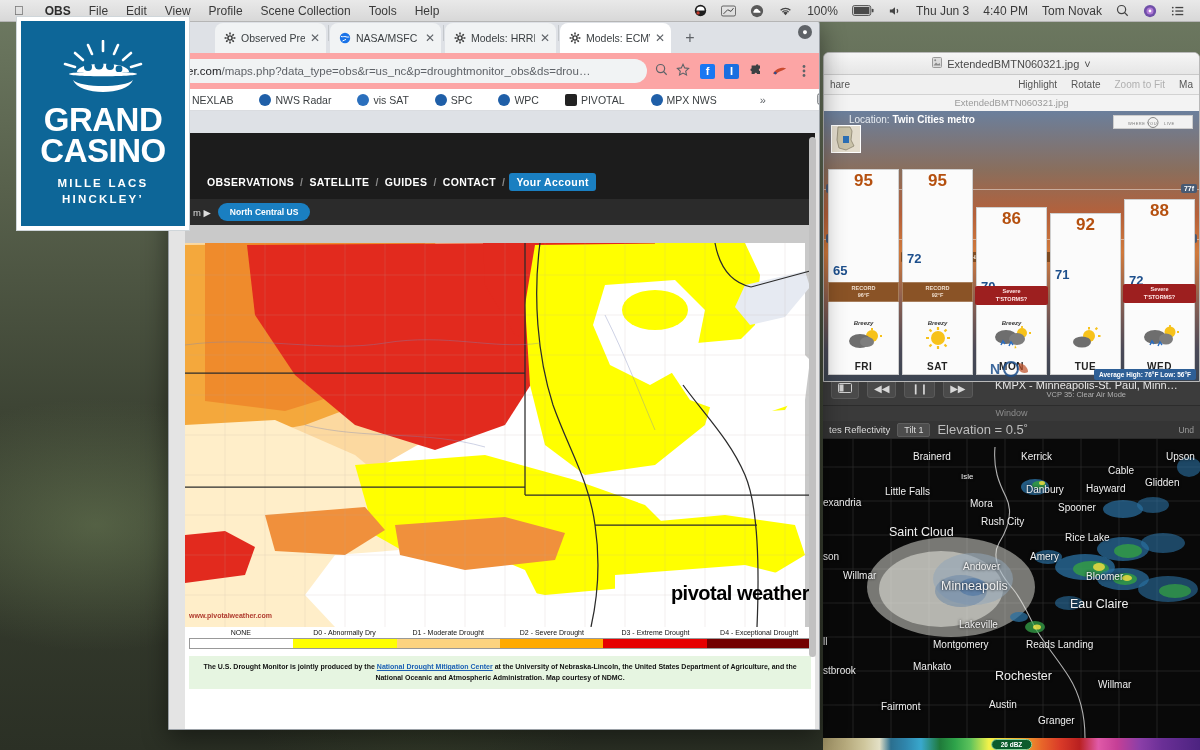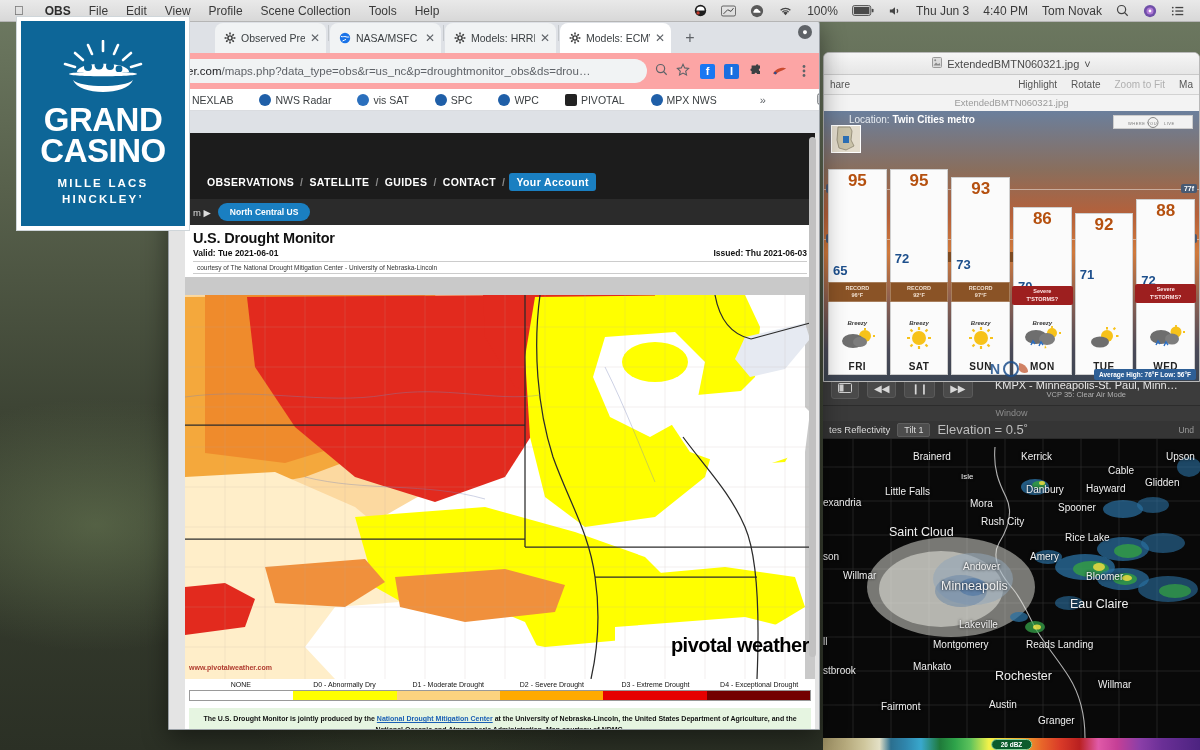--- a/index.html
+++ b/index.html
@@ -518,28 +518,20 @@
           <span class="sl">/</span>
           <span class="acct">Your Account</span>
         </div>
       </div>
 
       <div id="breadrow">
         <span>m ▶</span>
         <span class="pill">North Central US</span>
       </div>
 
-      <div id="titleblock">
-        <h1>U.S. Drought Monitor</h1>
-        <div id="metarow">
-          <span>Valid: Tue 2021-06-01</span>
-          <span>Issued: Thu 2021-06-03</span>
-        </div>
-        <div id="creditrow">courtesy of The National Drought Mitigation Center - University of Nebraska-Lincoln</div>
-      </div>
 
       <div id="mapbox">
         <svg id="mapsvg" width="630" height="402" viewBox="0 0 630 402">
           <rect width="630" height="402" fill="#c9c9c9"></rect>
 
           <rect x="0" y="18" width="620" height="384" fill="#ffffff"></rect>
 
           <path d="M0,18 L300,18 L330,70 L300,150 L250,210 L180,250 L60,300 L0,320 Z" fill="#fcd9a0"></path>
           <path d="M0,300 L120,280 L220,300 L300,330 L330,380 L250,402 L0,402 Z" fill="#ffeec9"></path>
 
@@ -724,40 +716,20 @@
                 <circle cx="15" cy="12" r="7" fill="#f7c21a"></circle>
                 <g stroke="#f7c21a" stroke-width="2.2">
                   <path d="M15 1v3M15 20v3M3 12h3M24 12h3M6.5 3.5l2 2M21.5 18.5l2 2M23.5 3.5l-2 2M8.5 18.5l-2 2"></path>
                 </g>
               </svg>
           </div>
           <div class="wxday">SAT</div>
         </div>
       </div>
 
-      <div class="wxcol">
-        <div class="wxbar" style="height:198px;">
-          <div class="wxhigh">93</div>
-          <div class="wxlow" style="bottom:102px;">73</div>
-          <div class="wxrec" style="top:104px;">
-            <span>RECORD</span><br>
-            <span>97°F</span>
-          </div>
-          <div class="wxbreezy">Breezy</div>
-          <div class="wxicon">
-            <svg width="30" height="24" viewBox="0 0 30 24">
-                <circle cx="15" cy="12" r="7" fill="#f7c21a"></circle>
-                <g stroke="#f7c21a" stroke-width="2.2">
-                  <path d="M15 1v3M15 20v3M3 12h3M24 12h3M6.5 3.5l2 2M21.5 18.5l2 2M23.5 3.5l-2 2M8.5 18.5l-2 2"></path>
-                </g>
-              </svg>
-          </div>
-          <div class="wxday">SUN</div>
-        </div>
-      </div>
 
       <div class="wxcol">
         <div class="wxbar" style="height:168px;">
           <div class="wxhigh">86</div>
           <div class="wxlow" style="bottom:80px;">70</div>
           <div class="wxsev" style="top:78px;">
             <span>Severe</span><br>
             <span>T'STORMS?</span>
           </div>
           <div class="wxbreezy">Breezy</div>

